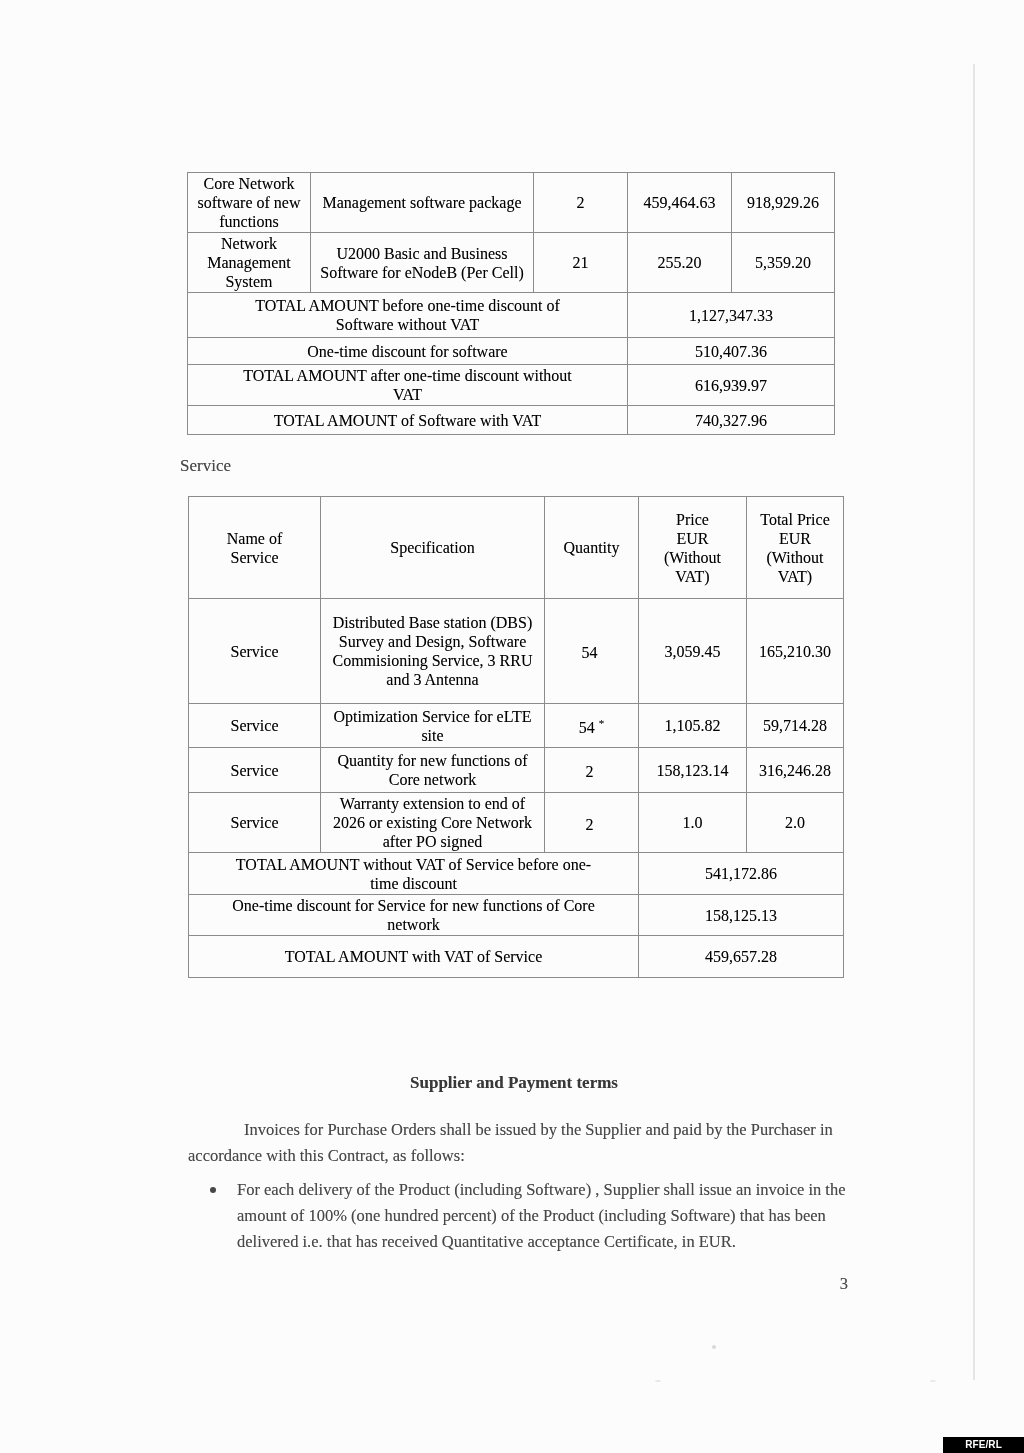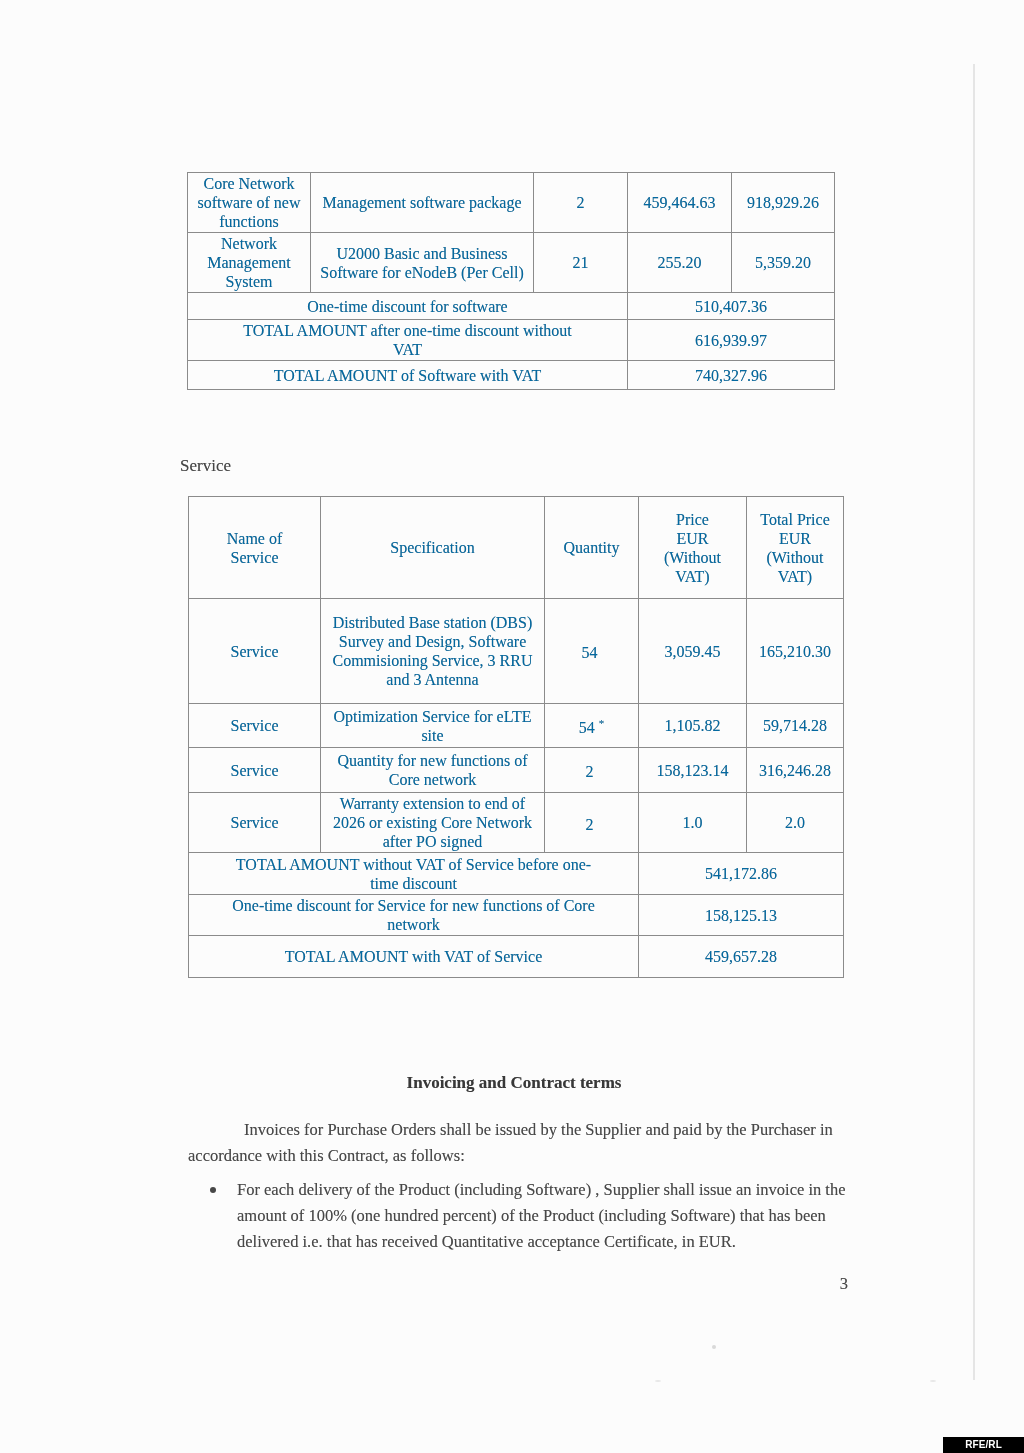--- a/index.html
+++ b/index.html
@@ -6,21 +6,21 @@
   .page {
     position:relative; width:1024px; height:1453px; overflow:hidden;
     background:#fcfcfc; color:#3f3f3f;
     font-family:"Liberation Serif", serif;
     text-shadow:0 0 0.6px rgba(70,70,70,0.45);
   }
   table.tbl { position:absolute; border-collapse:collapse; table-layout:fixed; }
   .tbl td, .tbl th {
     border:1px solid #8b8b8b; font-weight:normal; text-align:center;
     vertical-align:middle; font-size:16px; line-height:19px;
-    padding:1px 5px; color:#0369a1; overflow:hidden;
+    padding:1px 5px; color:#000000; overflow:hidden;
   }
   .tbl th { white-space:pre-line; }
   .tbl-software { left:187px; top:172px; width:647px; }
   .tbl-service  { left:188px; top:496px; width:655px; }
   .sum-label { font-weight:bold; white-space:pre-line; color:#343434; line-height:20px; }
   .sum-value { text-align:right; padding-right:12px; }
   .spec-cell { line-height:20px; }
   .qty-mark { font-size:11px; vertical-align:super; margin-left:4px; }
   .service-heading { position:absolute; left:180px; top:456px; font-size:17px; color:#454545; }
   .textblock {
@@ -64,20 +64,25 @@
         <td>2</td>
         <td>459,464.63</td>
         <td>918,929.26</td>
       </tr>
       <tr style="height:56px">
         <td>Network Management System</td>
         <td class="spec-cell">U2000 Basic and Business Software for eNodeB (Per Cell)</td>
         <td>21</td>
         <td>255.20</td>
         <td>5,359.20</td>
+      </tr>
+      <tr style="height:45px">
+        <td colspan="3" class="sum-label">TOTAL AMOUNT before one-time discount of
+Software without VAT</td>
+        <td colspan="2" class="sum-value">1,127,347.33</td>
       </tr>
       <tr style="height:27px">
         <td colspan="3" class="sum-label">One-time discount for software</td>
         <td colspan="2" class="sum-value">510,407.36</td>
       </tr>
       <tr style="height:38px">
         <td colspan="3" class="sum-label">TOTAL AMOUNT after one-time discount without
 VAT</td>
         <td colspan="2" class="sum-value">616,939.97</td>
       </tr>
@@ -152,21 +157,21 @@
         <td colspan="2" class="sum-value">158,125.13</td>
       </tr>
       <tr style="height:42px">
         <td colspan="3" class="sum-label">TOTAL AMOUNT with VAT of Service</td>
         <td colspan="2" class="sum-value">459,657.28</td>
       </tr>
     </tbody>
   </table>
 
   <div class="textblock">
-    <div class="inv-heading">Invoicing and Contract terms</div>
+    <div class="inv-heading">Supplier and Payment terms</div>
     <p class="intro">Invoices for Purchase Orders shall be issued by the Supplier and paid by the Purchaser in accordance with this Contract, as follows:</p>
     <div class="bullet-row">
       <span class="bullet-dot"></span>
       <span>For each delivery of the Product (including Software) , Supplier shall issue an invoice in the amount of 100% (one hundred percent) of the Product (including Software) that has been delivered i.e. that has received Quantitative acceptance Certificate, in EUR.</span>
     </div>
     <div class="pagenum">3</div>
   </div>
 
   <div class="scan-line"></div>
   <div class="speck speck1"></div>

